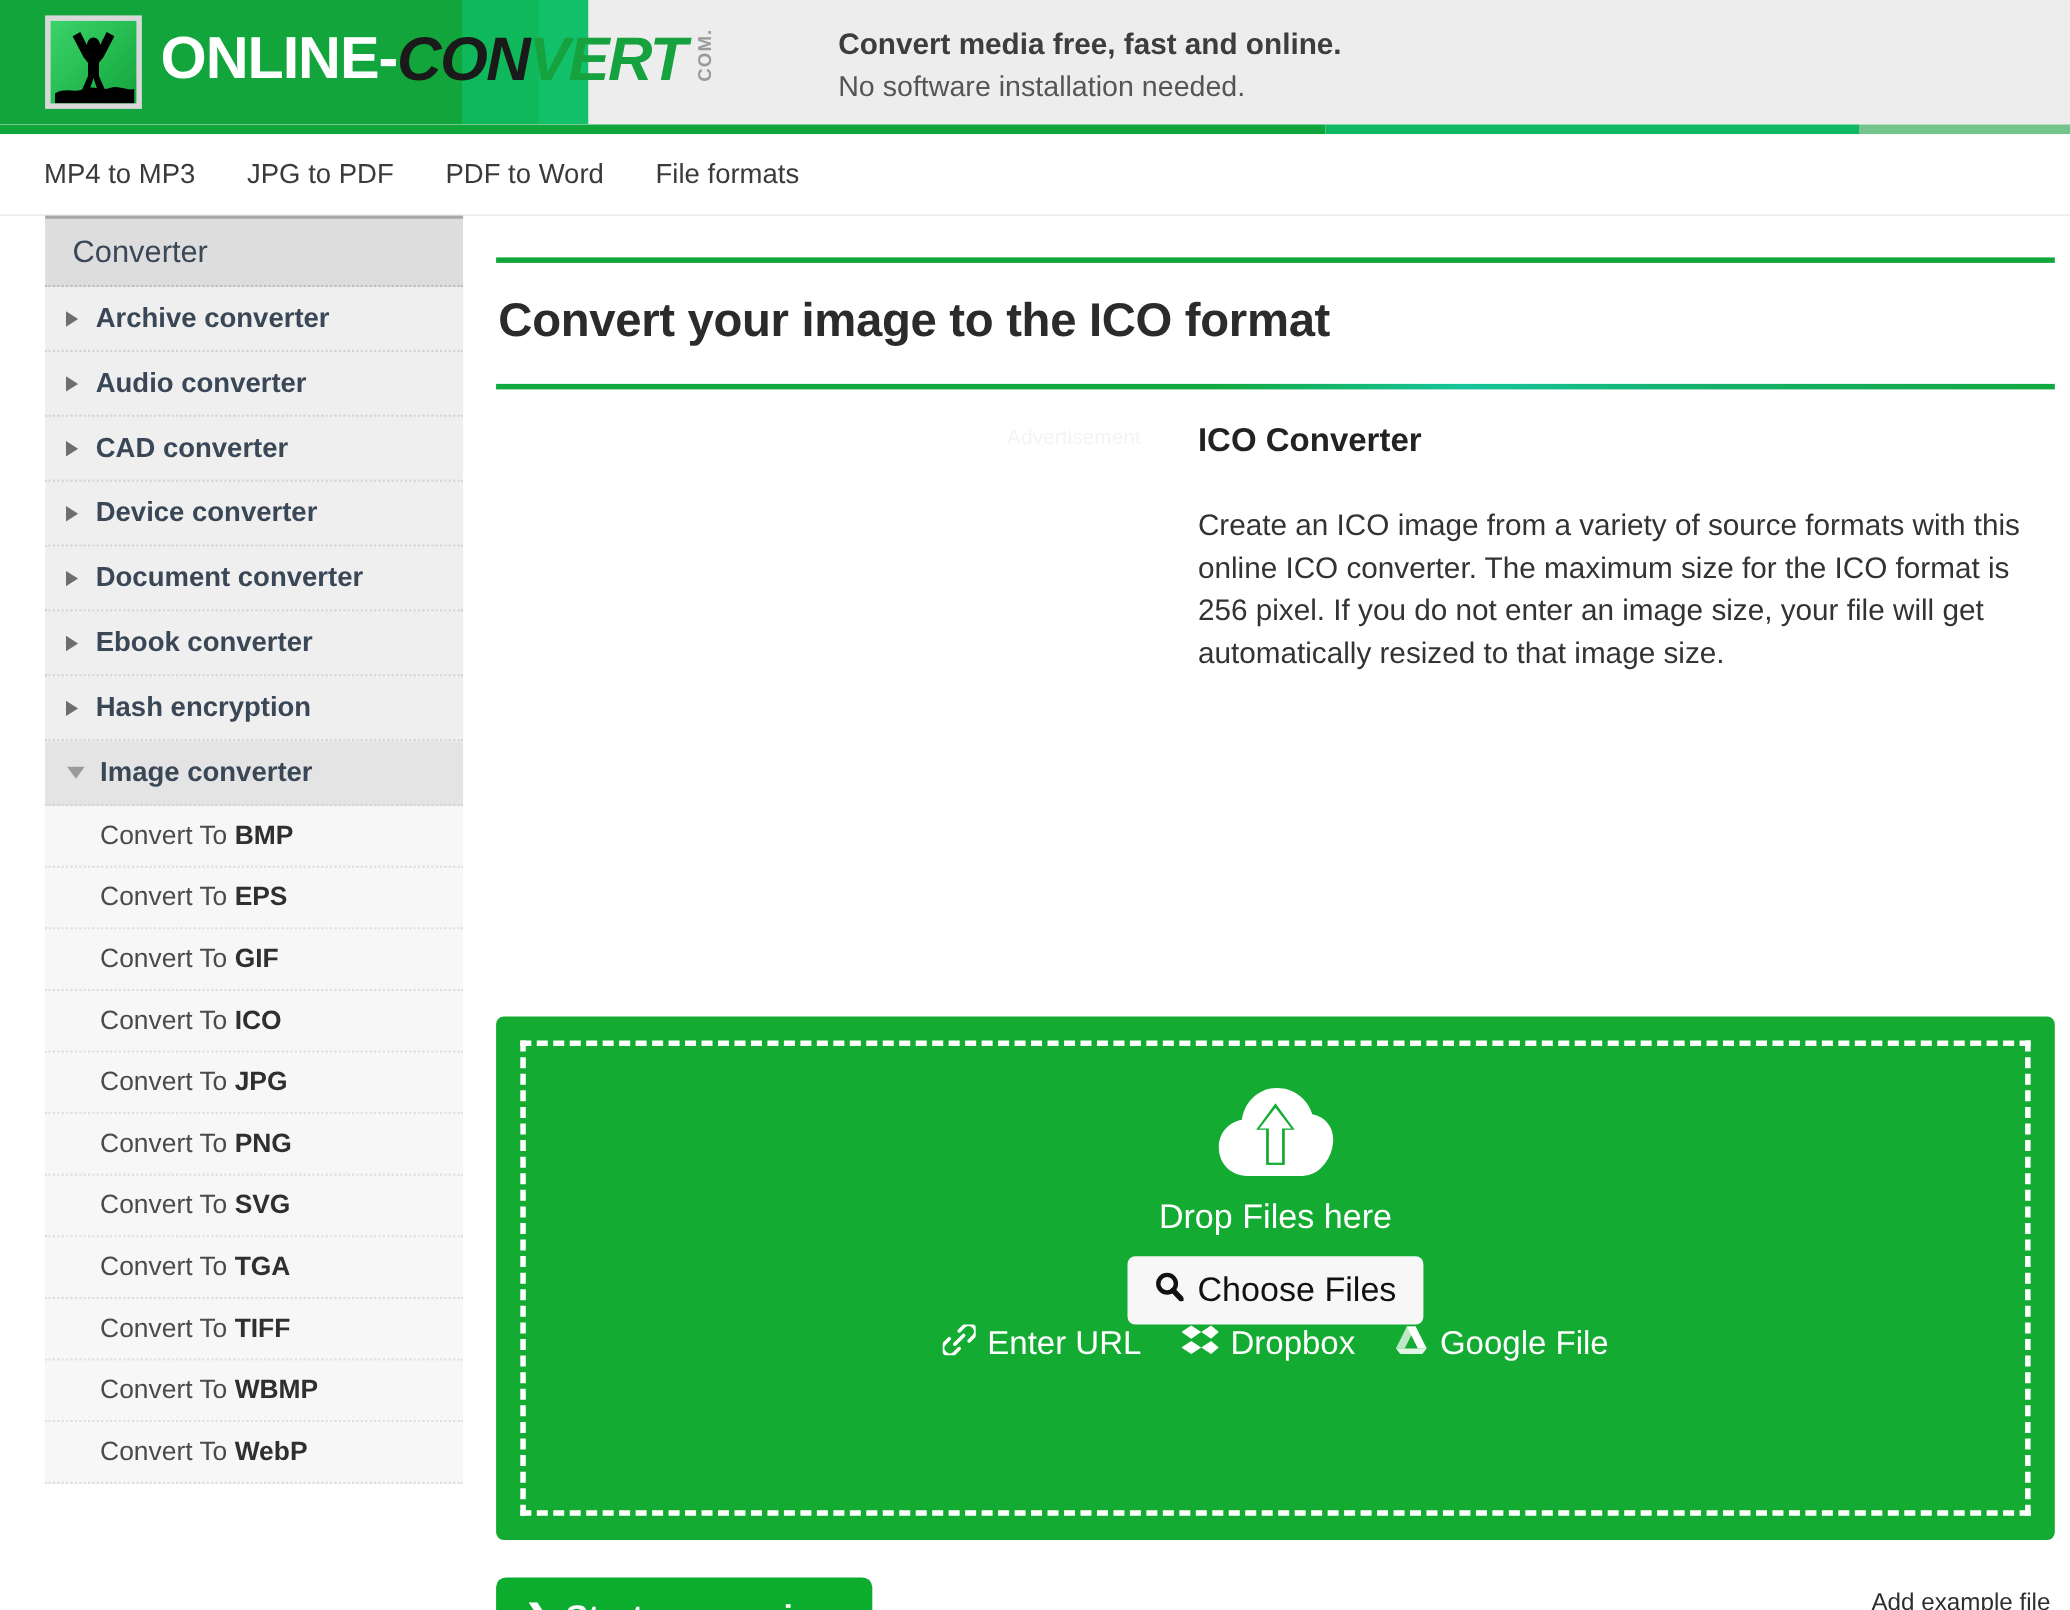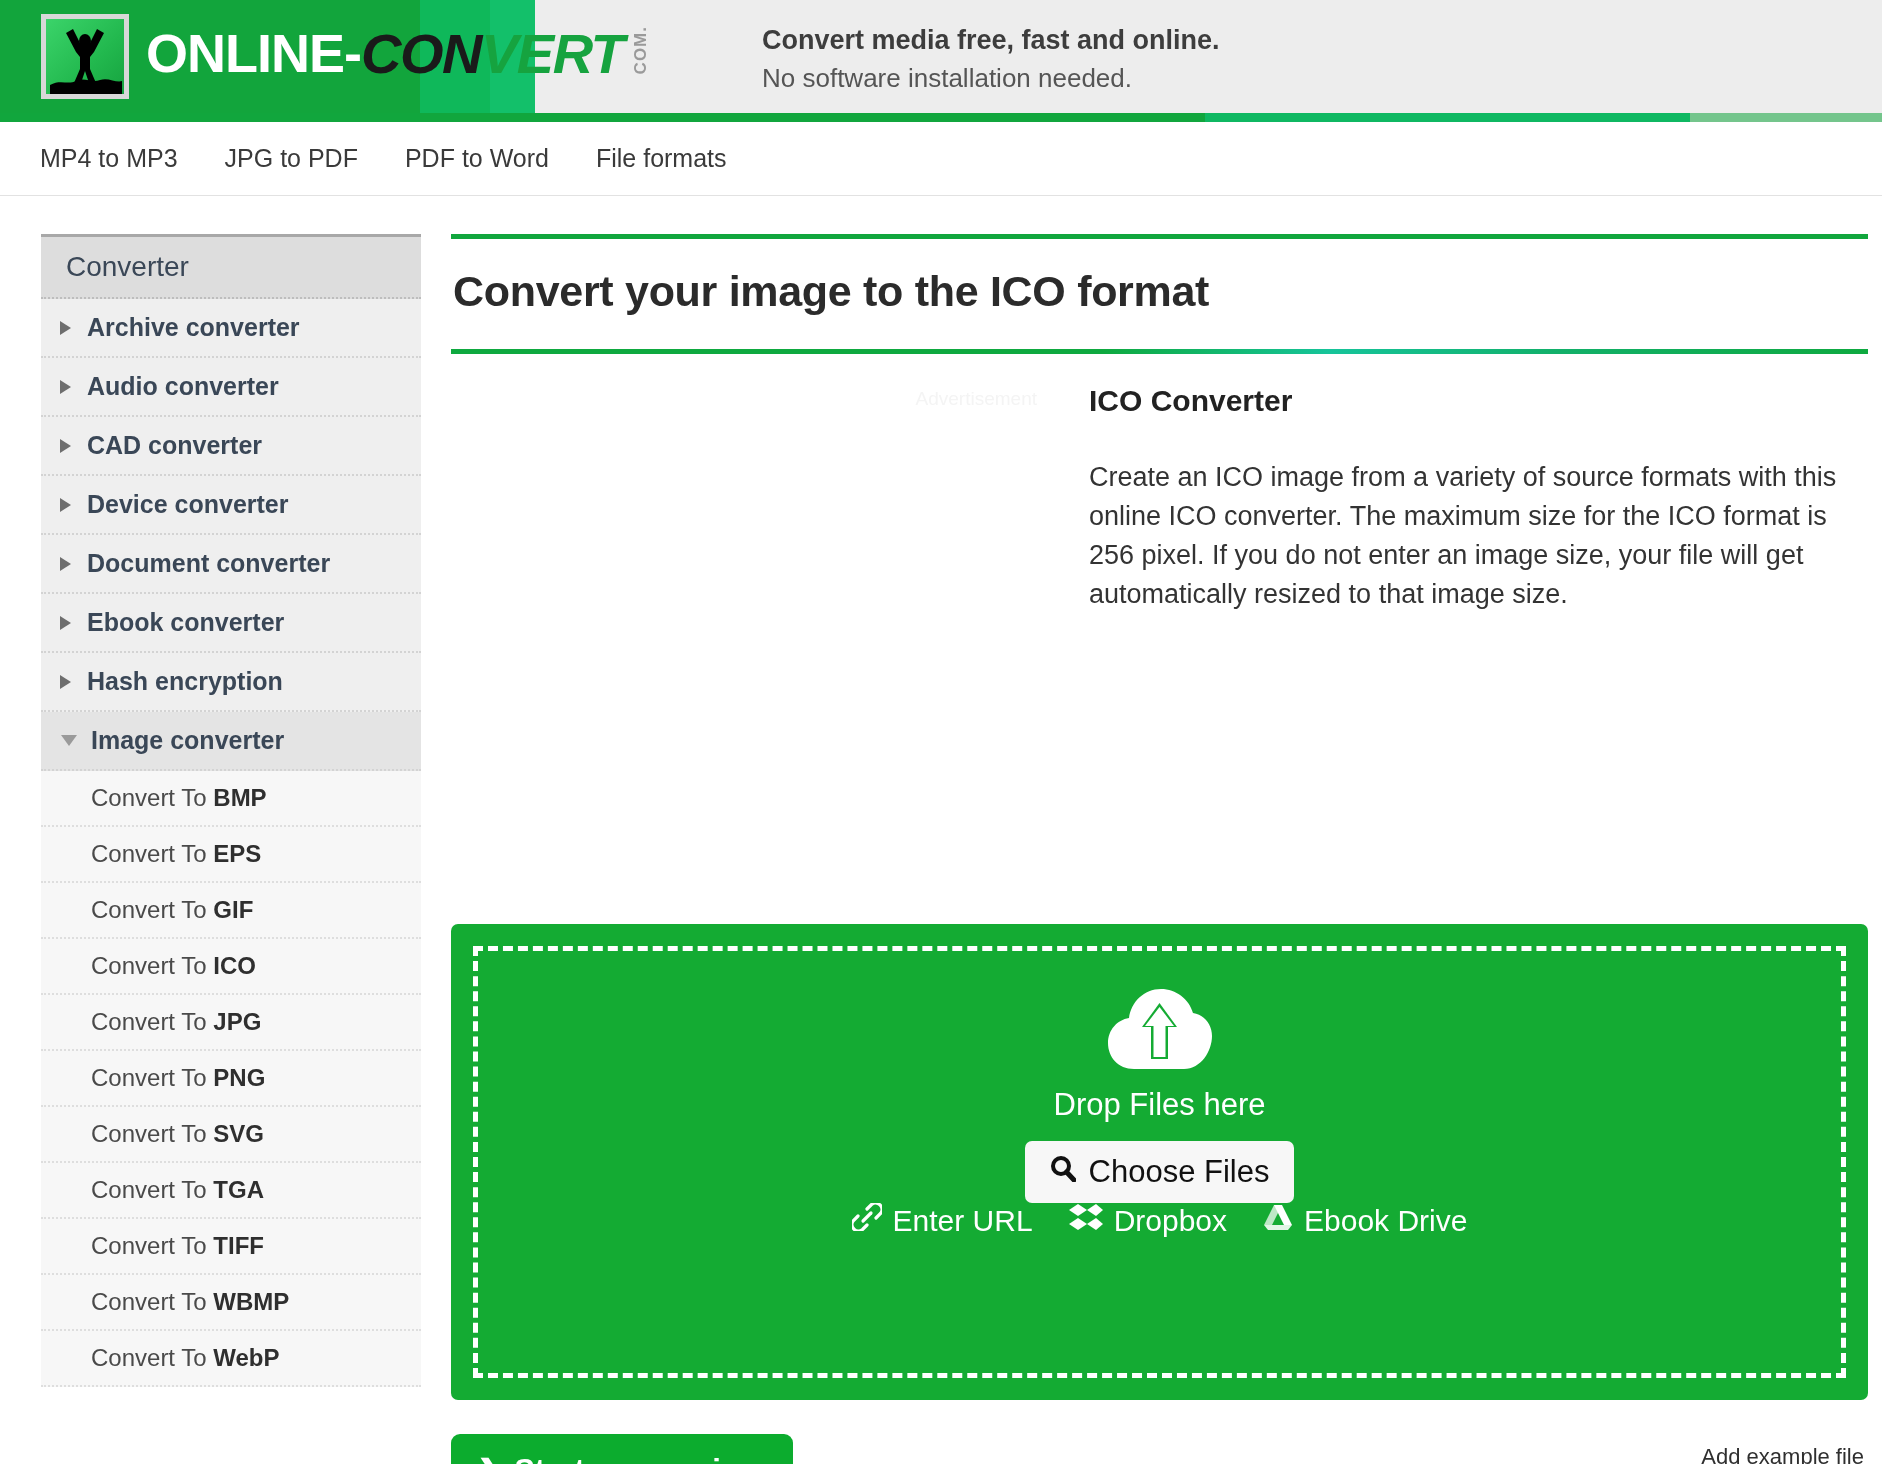--- a/index.html
+++ b/index.html
@@ -129,21 +129,20 @@
   
   .page {
     display: flex;
     align-items: flex-start;
   }
 
   
   .sidebar {
     width: 380px;
     margin-left: 41px;
-    margin-top: 38px;
     flex: none;
     border-top: 3px solid #a8a8a8;
   }
   .sb-title {
     background: #dddddd;
     padding: 14px 0 14px 25px;
     font-size: 28px;
     color: #3a4757;
     border-bottom: 2px dotted #bdbdbd;
   }
@@ -491,21 +490,21 @@
             <span>Dropbox</span>
           </a>
           <a class="dz-link">
             <span>
               <svg width="30" height="28" viewBox="0 0 30 28">
                 <polygon points="11,2 19,2 29,22 21,22" fill="#ffffff"></polygon>
                 <polygon points="11,2 1,22 9,22 19,2" fill="#ffffff" opacity="0.72"></polygon>
                 <polygon points="1,22 5,27 25,27 29,22" fill="#ffffff" opacity="0.88"></polygon>
               </svg>
             </span>
-            <span>Ebook Drive</span>
+            <span>Google File</span>
           </a>
         </div>
       </div>
     </div>
 
     <div class="action-row">
       <button class="start-btn">
         <span class="chev">❯</span>
         <span>Start conversion</span>
       </button>

